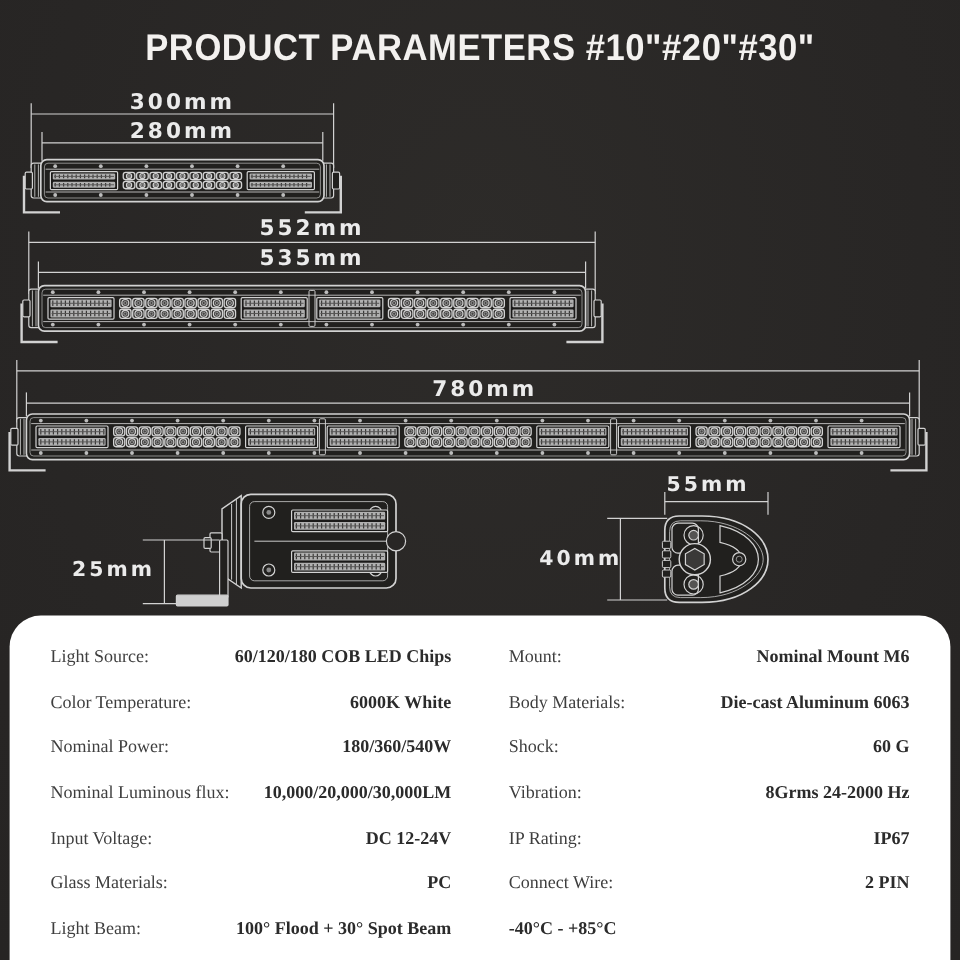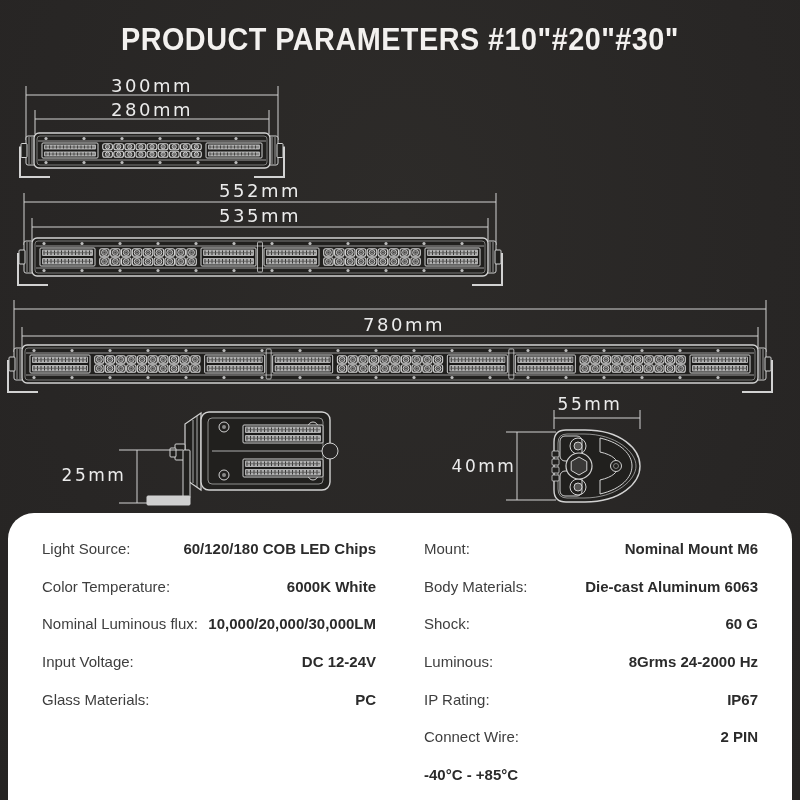--- a/index.html
+++ b/index.html
@@ -4,33 +4,33 @@
 <style>
   html,body{margin:0;padding:0;background:#1c1b1a;}
   .page{position:relative;width:800px;height:800px;overflow:hidden;
         background:radial-gradient(ellipse at 50% 28%, #2d2b29 0%, #282625 65%, #262423 100%);
         font-family:"Liberation Sans",sans-serif;}
   .title{position:absolute;top:22px;left:0;right:0;text-align:center;
          color:#f3f1ef;font-size:31px;font-weight:700;letter-spacing:.5px;
          transform:scaleX(.93);white-space:nowrap;}
   #diagram-svg{position:absolute;left:0;top:0;}
   .dim{position:absolute;text-align:center;font-size:18px;letter-spacing:2.5px;
-       color:#ebebeb;line-height:1;font-family:"DejaVu Sans",sans-serif;}
+       color:#ebebeb;line-height:1;font-family:"DejaVu Sans",sans-serif;font-weight:bold;}
   #d-b1o{left:27px;top:77px;width:250px}
   #d-b1i{left:35px;top:101px;width:234px}
   #d-b2o{left:24px;top:182px;width:472px}
   #d-b2i{left:32px;top:207px;width:456px}
   #d-b3o{left:14px;top:289px;width:752px}
   #d-b3i{left:36px;top:316px;width:736px}
   #d-v25{left:60px;top:467px;width:68px;font-size:17px}
   #d-v40{left:448px;top:458px;width:72px;font-size:17px}
   #d-v55{left:546px;top:396px;width:88px;font-size:17px}
   .panel{position:absolute;left:8px;right:8px;top:513px;bottom:0;background:#ffffff;
          border-radius:26px 26px 0 0;padding:17px 34px 0 34px;box-sizing:border-box;}
-  .cols{display:grid;grid-template-columns:1fr 1fr;column-gap:48px;}
+  .cols{display:grid;grid-template-columns:1fr 1fr;column-gap:48px;font-family:Liberation Serif, serif;}
   .row{display:flex;justify-content:space-between;align-items:center;height:37.6px;gap:8px;}
   .row .label{font-size:15px;color:#3e3e3e;white-space:nowrap;}
   .row .value{font-size:15px;font-weight:700;color:#2b2b2b;text-align:left;white-space:nowrap;}
 </style>
 </head>
 <body>
 
 <div class="page">
 
   <div class="title">PRODUCT PARAMETERS #10"#20"#30"</div>
@@ -1102,47 +1102,55 @@
       <div id="col-left">
           <div class="row">
             <span class="label">Light Source:</span>
             <span class="value">60/120/180 COB LED Chips</span>
           </div>
           <div class="row">
             <span class="label">Color Temperature:</span>
             <span class="value">6000K White</span>
           </div>
           <div class="row">
+            <span class="label">Nominal Power:</span>
+            <span class="value">180/360/540W</span>
+          </div>
+          <div class="row">
             <span class="label">Nominal Luminous flux:</span>
             <span class="value">10,000/20,000/30,000LM</span>
           </div>
           <div class="row">
             <span class="label">Input Voltage:</span>
             <span class="value">DC 12-24V</span>
           </div>
           <div class="row">
             <span class="label">Glass Materials:</span>
             <span class="value">PC</span>
           </div>
+          <div class="row">
+            <span class="label">Light Beam:</span>
+            <span class="value">100° Flood + 30° Spot Beam</span>
+          </div>
         </div>
       <div id="col-right">
           <div class="row">
             <span class="label">Mount:</span>
             <span class="value">Nominal Mount M6</span>
           </div>
           <div class="row">
             <span class="label">Body Materials:</span>
             <span class="value">Die-cast Aluminum 6063</span>
           </div>
           <div class="row">
             <span class="label">Shock:</span>
             <span class="value">60 G</span>
           </div>
           <div class="row">
-            <span class="label">Luminous:</span>
+            <span class="label">Vibration:</span>
             <span class="value">8Grms 24-2000 Hz</span>
           </div>
           <div class="row">
             <span class="label">IP Rating:</span>
             <span class="value">IP67</span>
           </div>
           <div class="row">
             <span class="label">Connect Wire:</span>
             <span class="value">2 PIN</span>
           </div>

